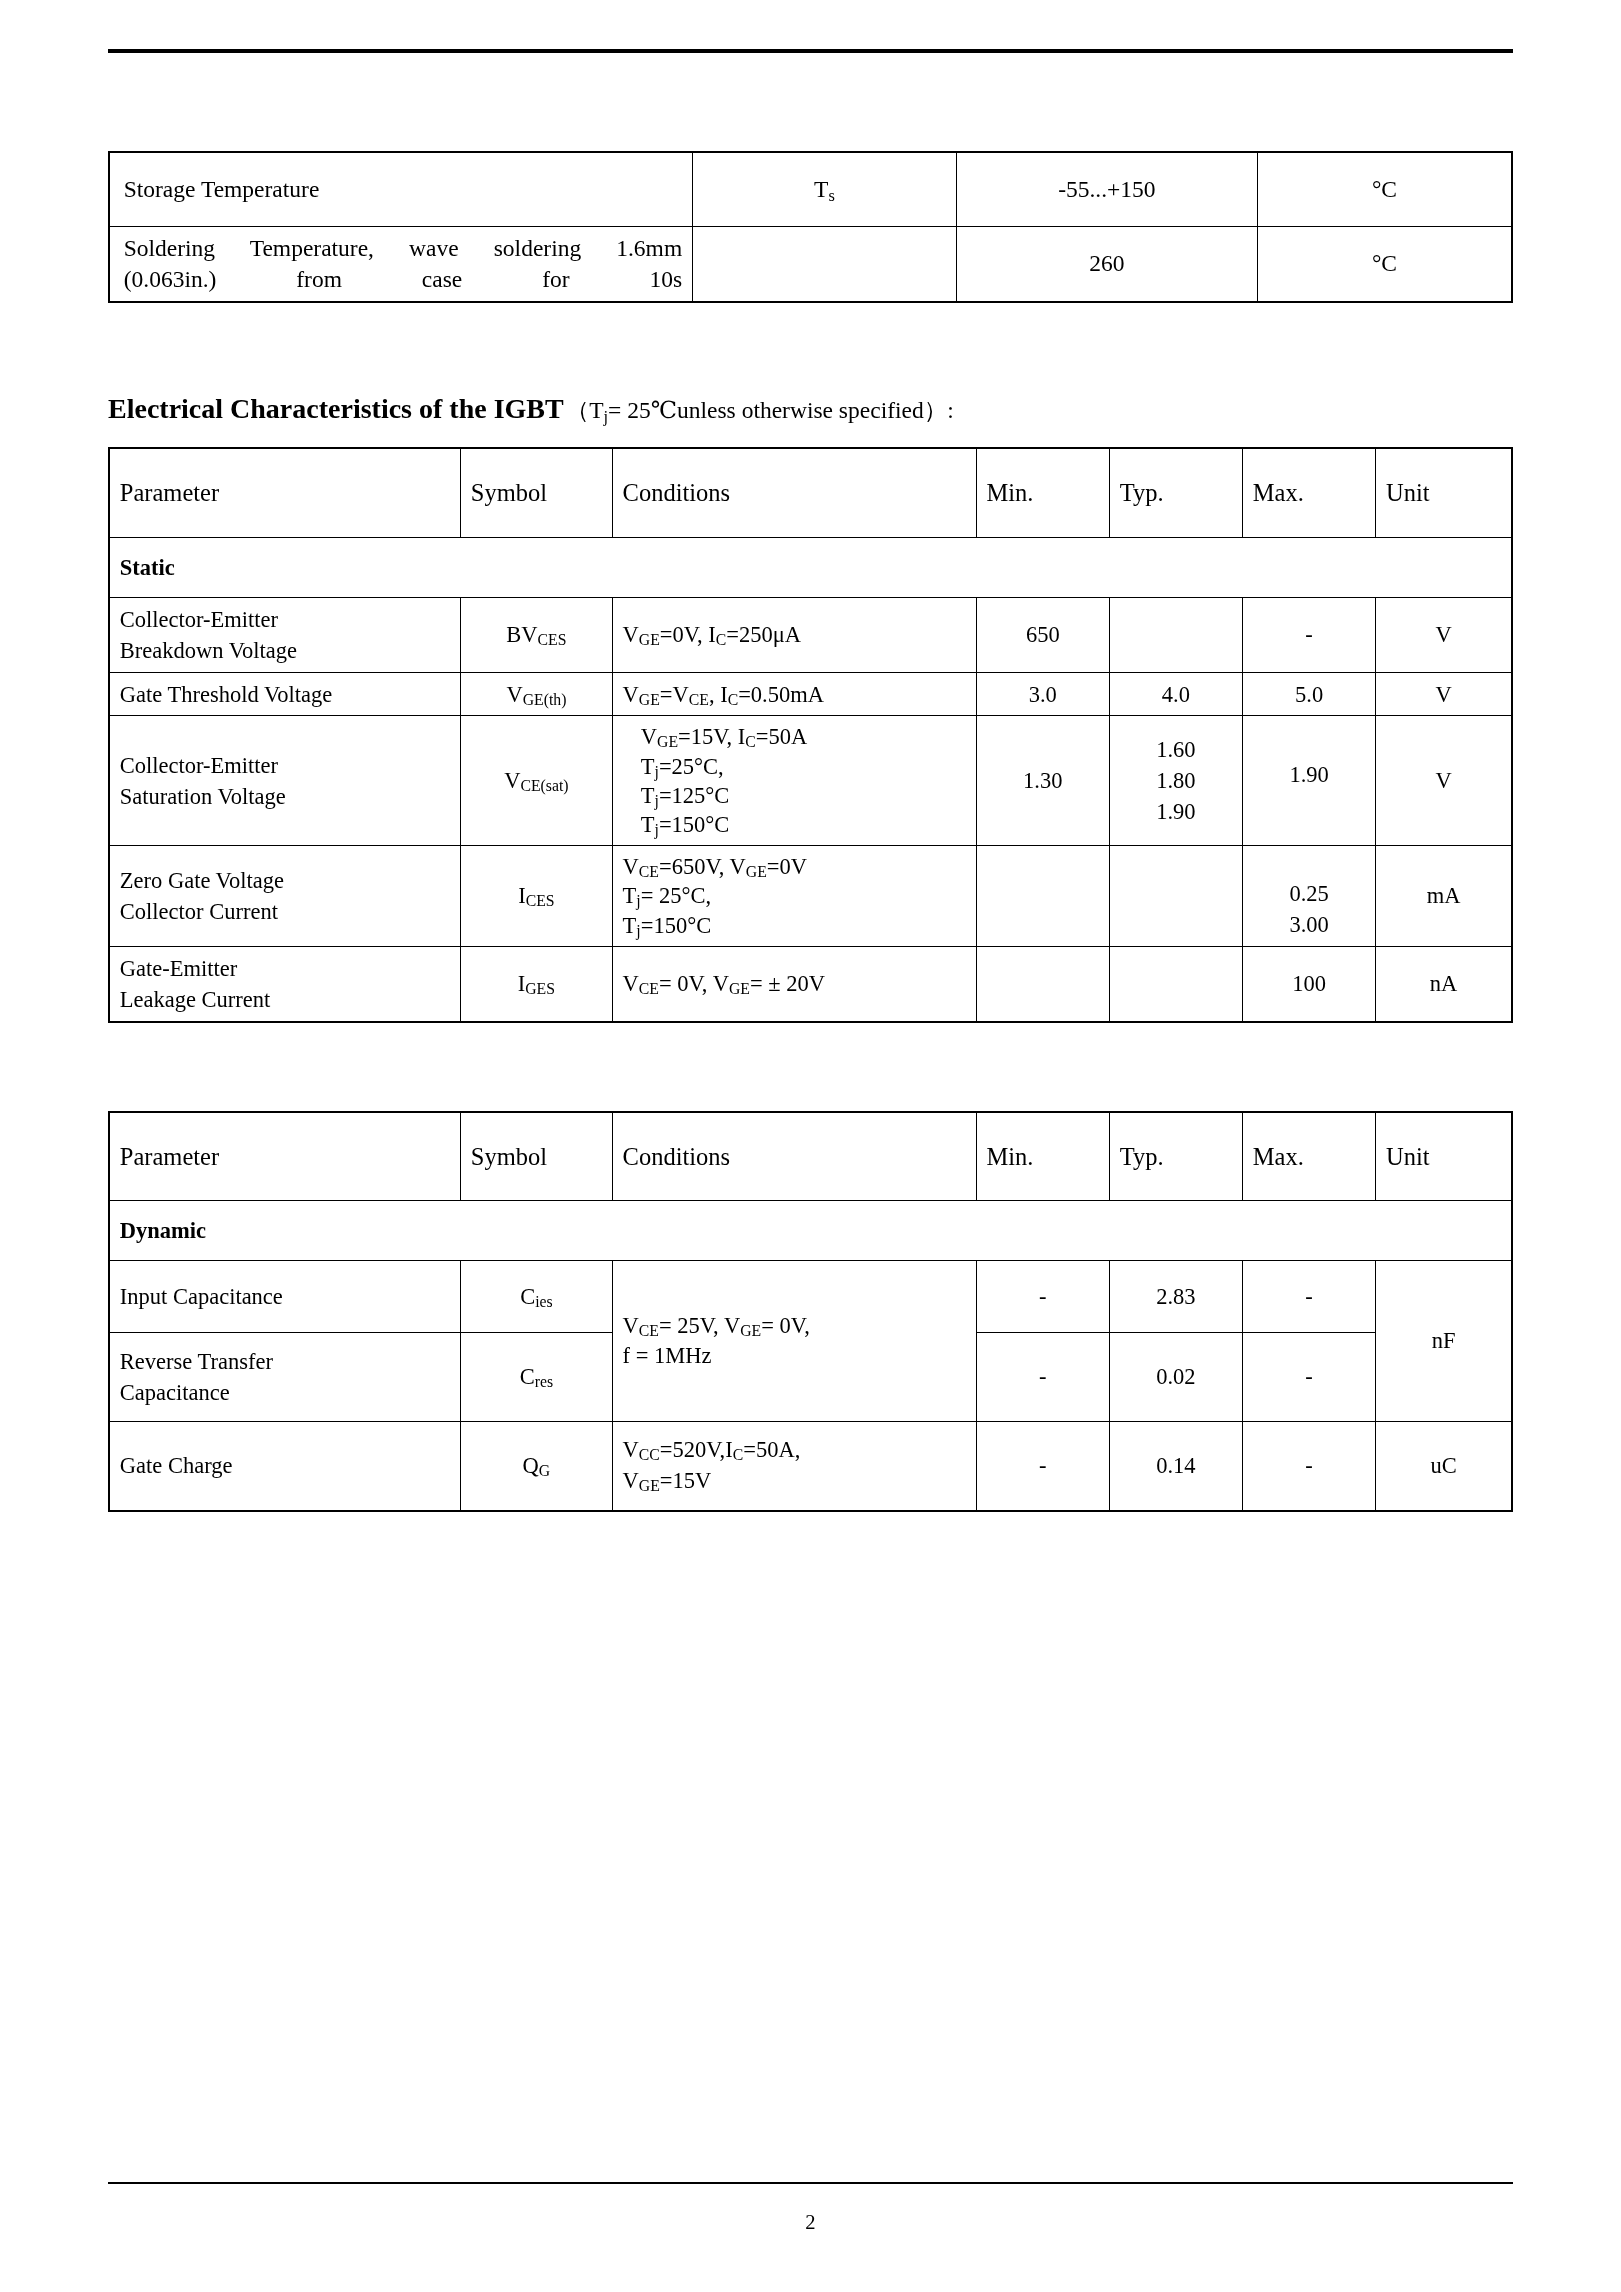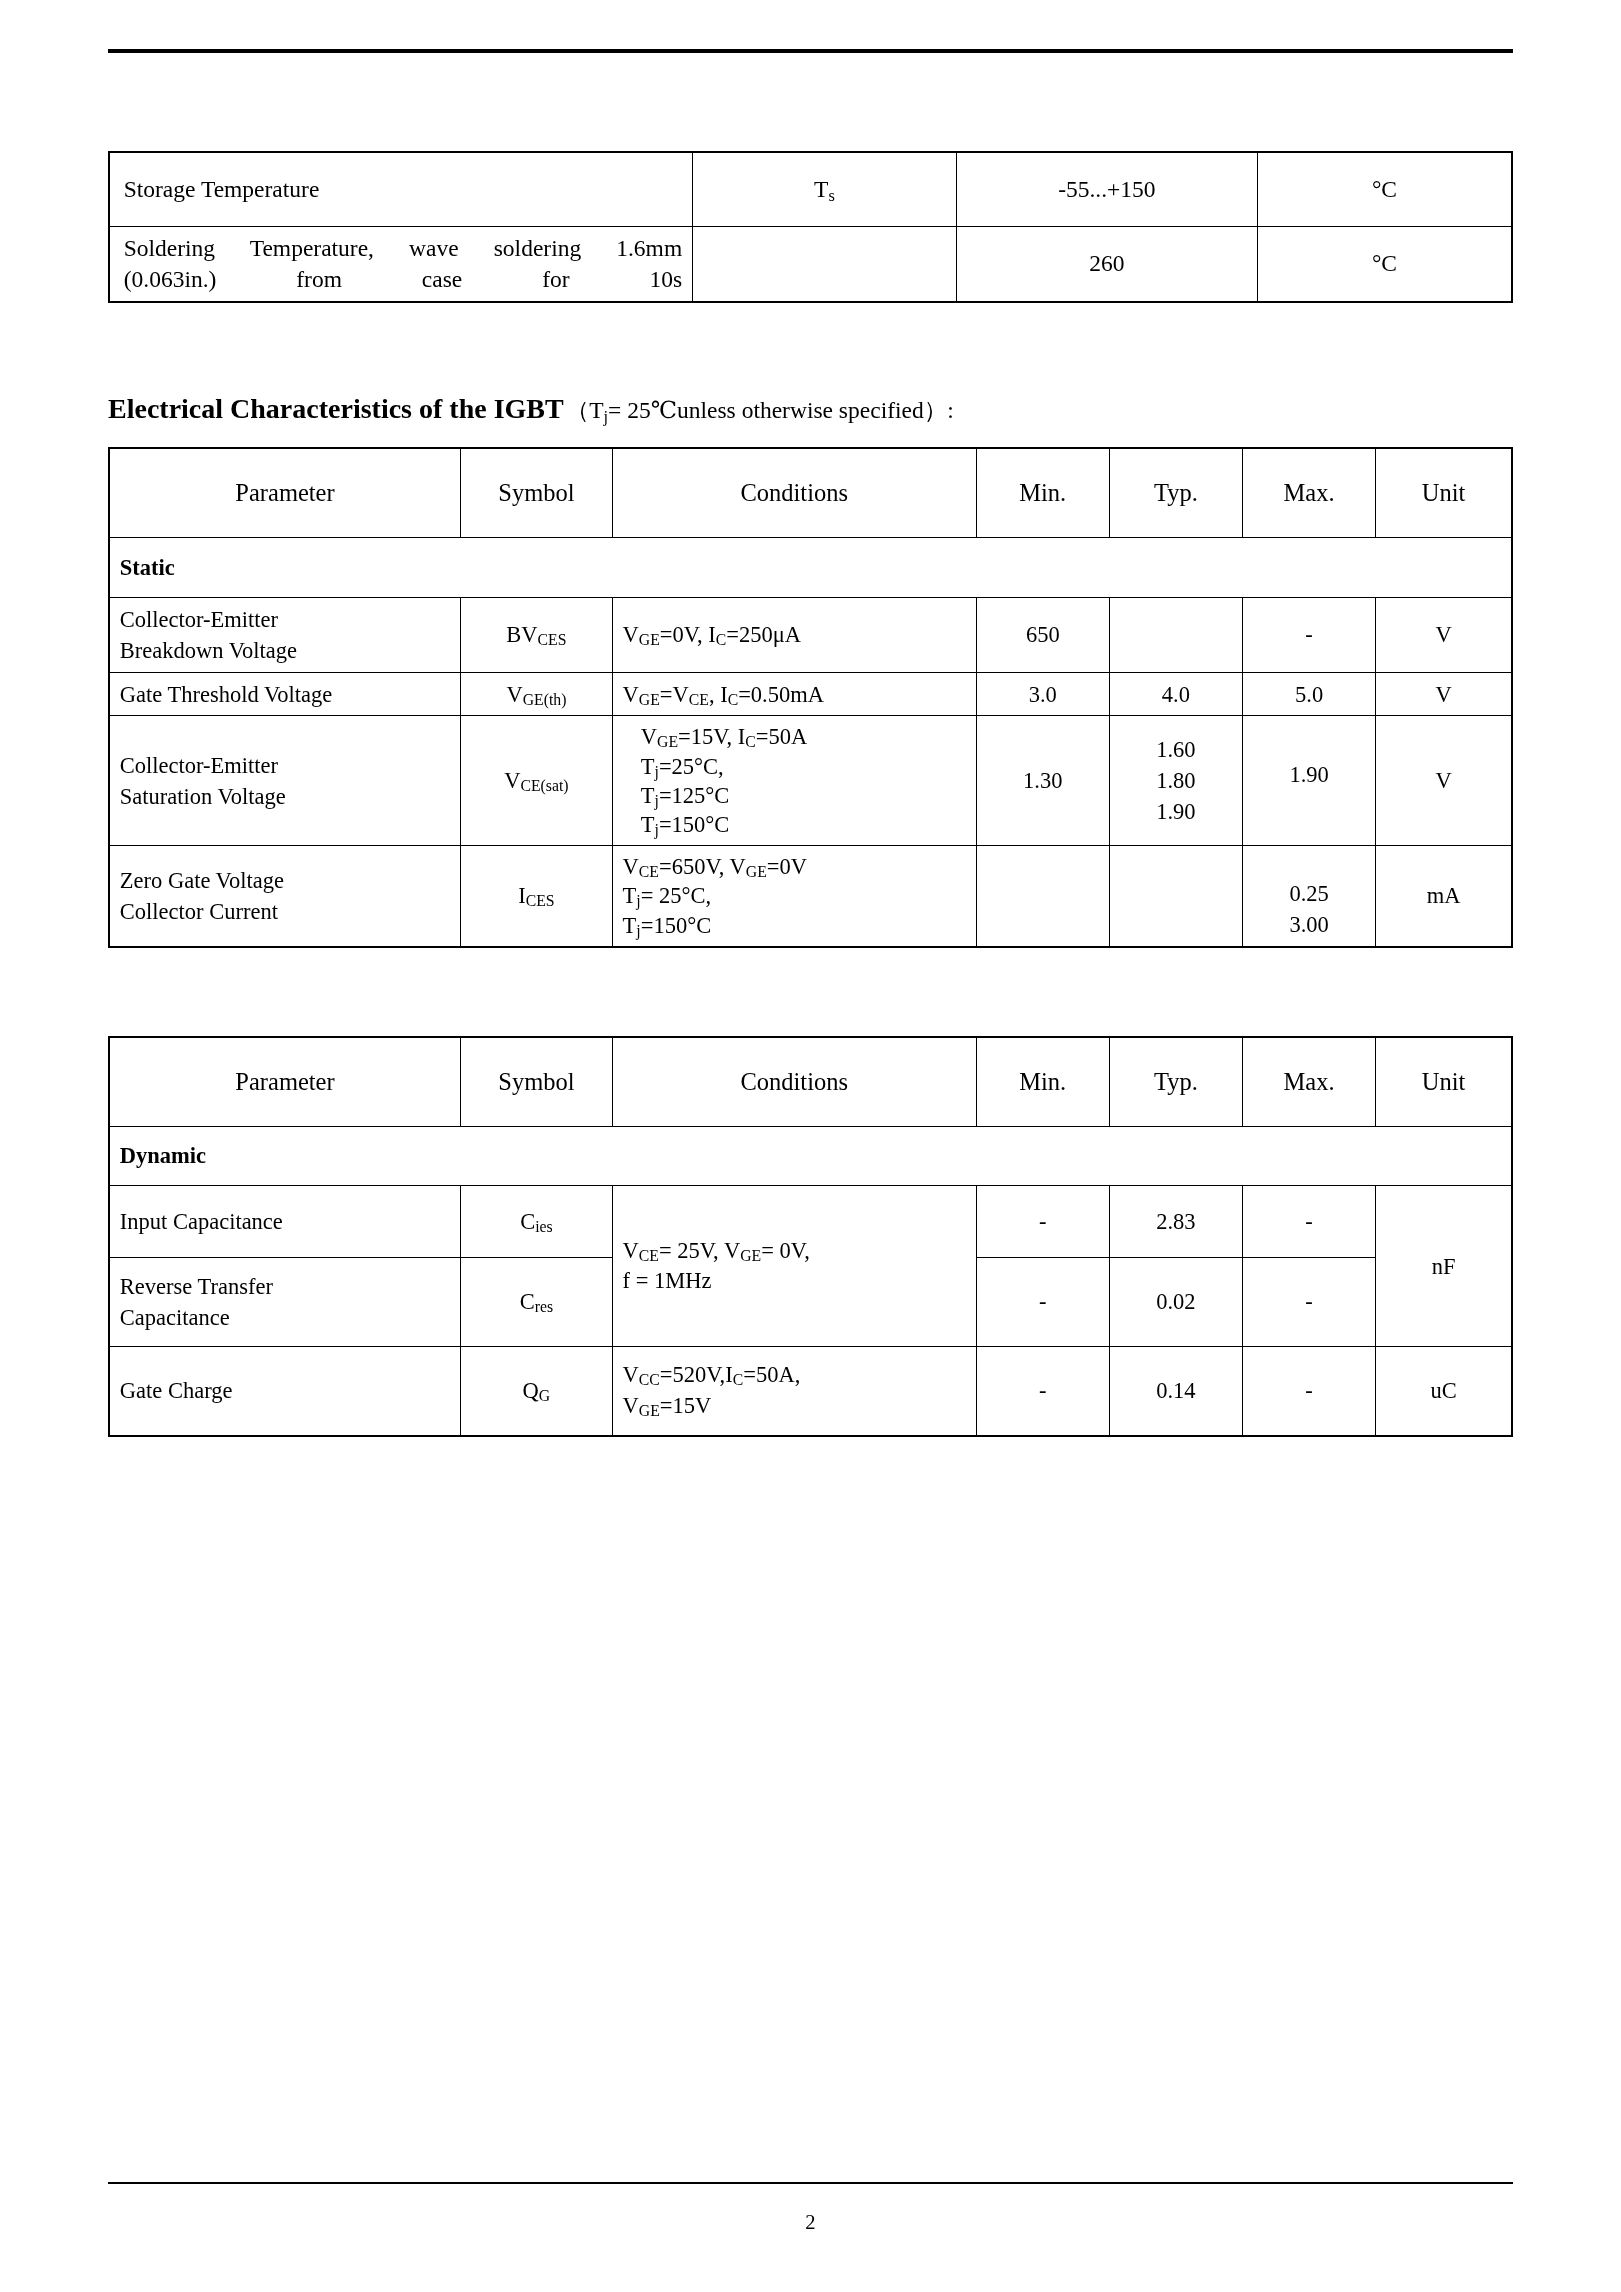--- a/index.html
+++ b/index.html
@@ -133,21 +133,20 @@
     font-weight: normal;
     font-size: 23.5px;
   }
 
   
   table.elec td {
     font-size: 22.5px;
   }
   table.elec td.hdr {
     height: 76px;
-    text-align: center;
     font-size: 24.5px;
   }
   td.group {
     font-weight: bold;
     font-size: 23.5px;
     height: 47px;
     padding-left: 13.7px;
   }
   .multi {
     line-height: 1.30;
@@ -293,20 +292,32 @@
           T<sub>j</sub>= 25°C,<br>
           T<sub>j</sub>=150°C
         </td>
         <td class="ctr"></td>
         <td class="ctr"></td>
         <td class="ctr multi" style="vertical-align:bottom;padding-bottom:5.9px;">0.25
 3.00</td>
         <td class="ctr">mA</td>
       </tr>
 
+      <tr>
+        <td class="lft multi cellpad">Gate-Emitter
+Leakage Current</td>
+        <td class="ctr"><span>I</span><sub>GES</sub></td>
+        <td class="lft">
+          V<sub>CE</sub>= 0V, V<sub>GE</sub>= ± 20V
+        </td>
+        <td class="ctr"></td>
+        <td class="ctr"></td>
+        <td class="ctr">100</td>
+        <td class="ctr">nA</td>
+      </tr>
     </tbody>
   </table>
 
   <div class="spacer-90"></div>
 
   <table class="dt elec outer-thick">
     <colgroup>
       <col style="width:227px">
       <col style="width:98px">
       <col style="width:235px">

